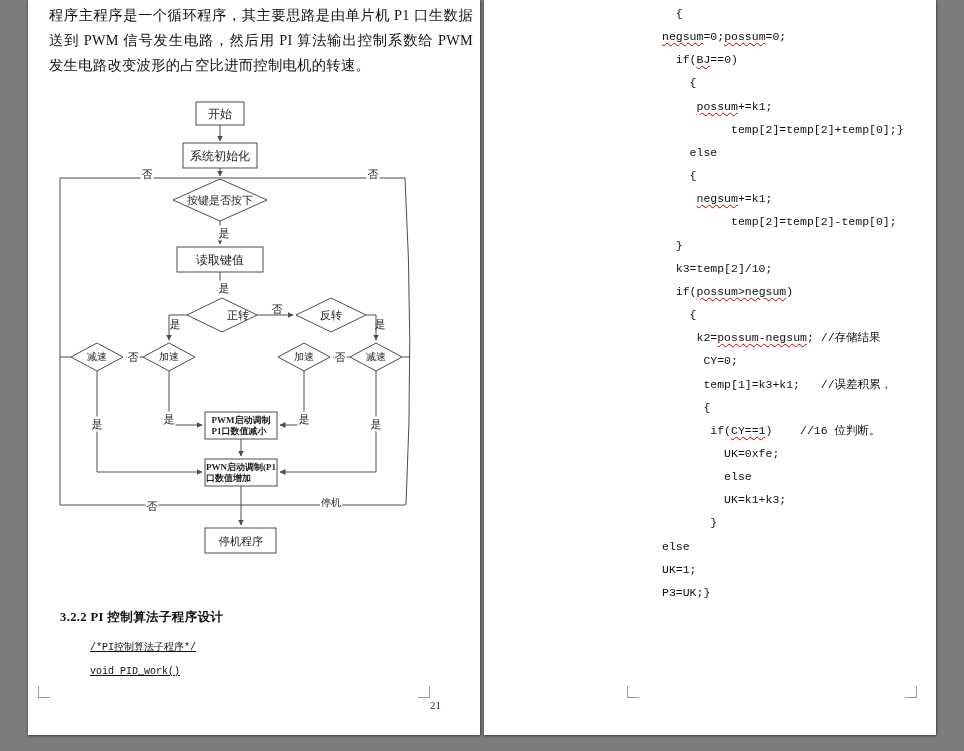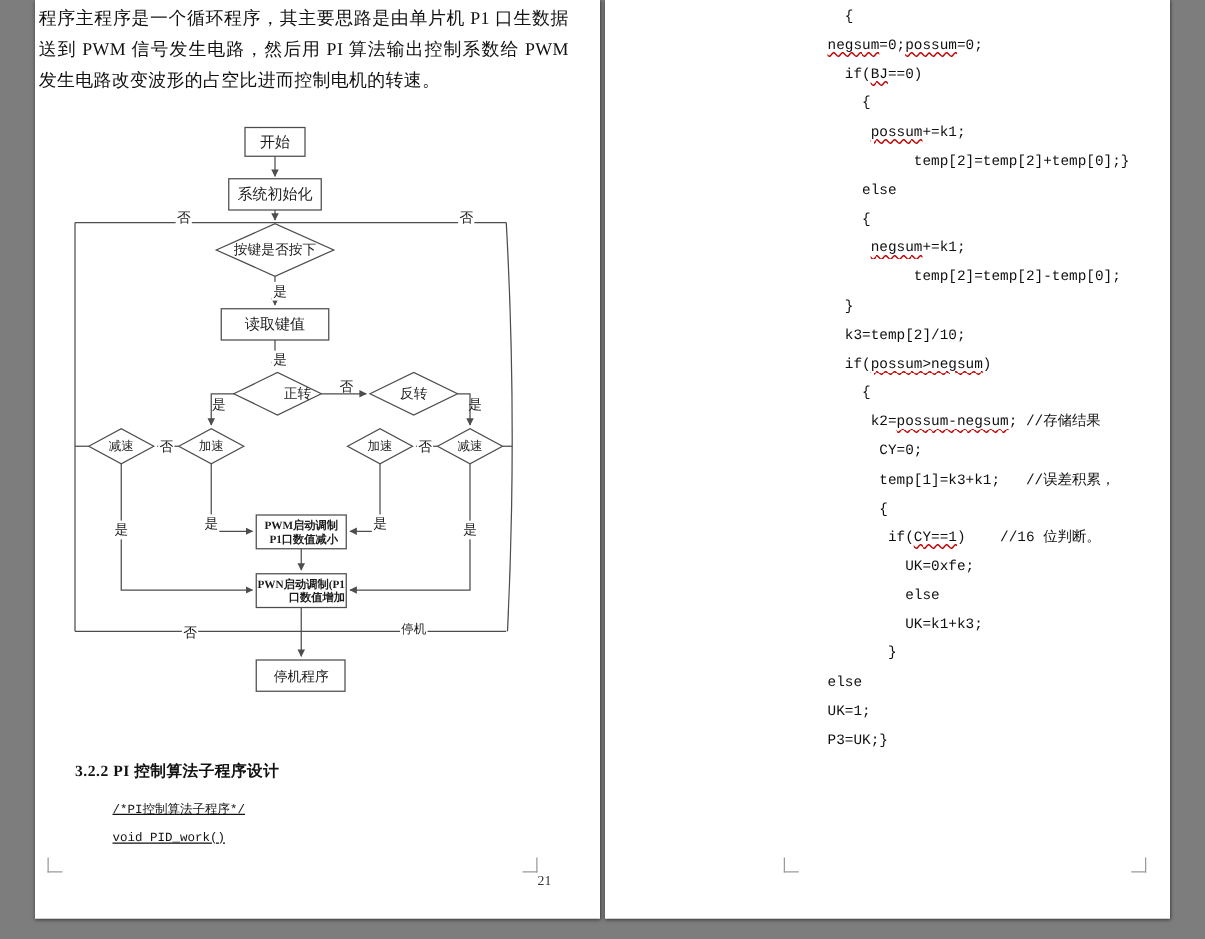--- a/index.html
+++ b/index.html
@@ -14,21 +14,21 @@
   .page {
     position:absolute; top:0; width:452px; height:735px;
     background:#ffffff;
     box-shadow:0 1px 3px rgba(0,0,0,.45), 1px 0 2px rgba(0,0,0,.25);
   }
   .page-left  { left:28px; }
   .page-right { left:484px; }
 
   
   .para {
-    position:absolute; left:3px; top:3px; width:424px;
+    position:absolute; left:21px; top:3px; width:424px;
     font-size:14.3px; line-height:25px; text-align:justify;
     letter-spacing:.3px;
   }
   .para-indent {
     position:absolute; left:3px; top:79px; width:424px;
     font-size:14.3px; text-indent:29px;
   }
   .heading {
     position:absolute; left:32px; top:609px;
     font-size:12.5px; font-weight:bold; letter-spacing:.4px;font-family:Liberation Serif, serif;
@@ -41,21 +41,21 @@
   }
   .pagenum {
     position:absolute; left:402px; top:699px;
     font-size:11px; color:#333;
   }
 
   
   .flow-svg { position:absolute; left:0; top:0; width:452px; height:735px; }
   .nd {
     position:absolute; transform:translate(-50%,-50%);
-    font-size:12px; white-space:nowrap; color:#1c1c1c; text-align:right;font-family:Liberation Serif, serif;
+    font-size:12px; white-space:nowrap; color:#1c1c1c; text-align:left;font-family:Liberation Serif, serif;
   }
   .nd-sm  { font-size:11px; }
   .nd-xs  { font-size:10px; }
   .nd2    { font-size:9px; font-weight:bold; line-height:11px; }
   .fl {
     position:absolute; transform:translate(-50%,-50%);
     font-size:11px; white-space:nowrap; color:#1c1c1c;
   }
   .fl-sm { font-size:10px; }
   .bgw { background:#fff; padding:0 1px; }

